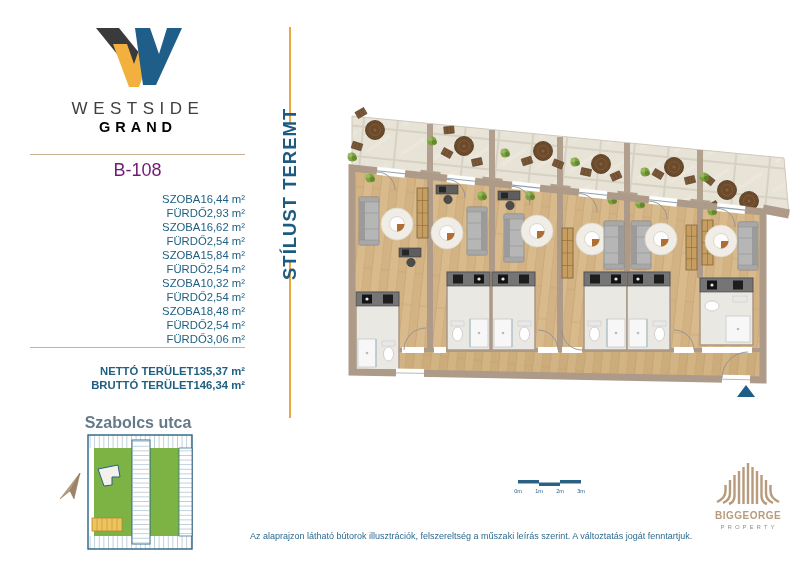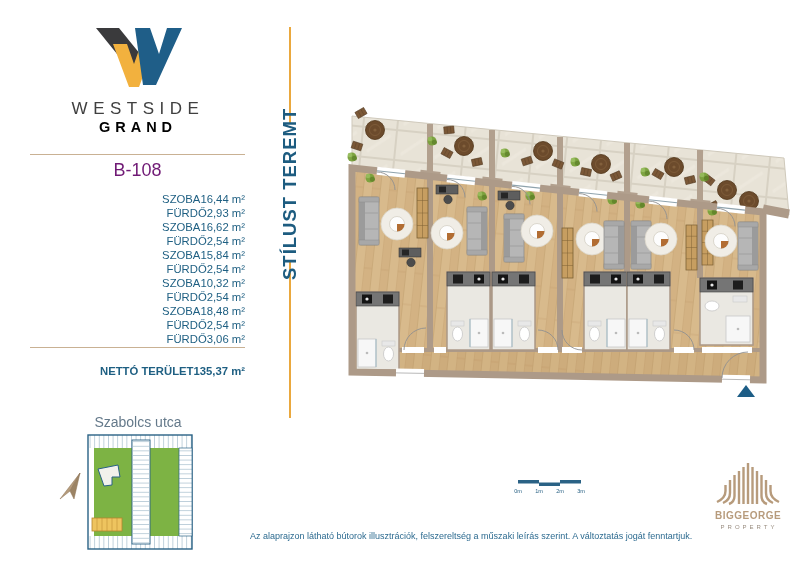--- a/index.html
+++ b/index.html
@@ -9,22 +9,22 @@
   
   #brand-top{left:40px;top:99px;width:196px;text-align:center;font-size:17px;
              letter-spacing:5.5px;color:#404040;font-weight:500;}
   #brand-bottom{left:40px;top:119px;width:196px;text-align:center;font-size:14.5px;
              letter-spacing:5px;color:#000000;font-weight:bold;}
   .tan-rule{left:30px;width:215px;height:1px;background:#c9b193;}
   #unit-id{left:30px;top:160px;width:215px;text-align:center;font-size:18px;color:#701a75;font-weight:500;}
   #area-list{left:30px;top:192px;width:215px;}
   #totals-list{left:30px;top:352px;width:215px;font-weight:bold;margin-top:12px;}
   .row{display:flex;justify-content:flex-end;line-height:14px;font-size:11.3px;color:#1e5f82;}
-  #street-label{left:40px;top:414px;width:196px;text-align:center;font-size:14px;
-                color:#64798a;font-weight:normal;}
+  #street-label{left:40px;top:414px;width:196px;text-align:center;font-size:16px;
+                color:#64798a;font-weight:bold;}
   
   .vline{left:289px;width:2px;background:#eaa83e;}
   #tagline{left:275px;top:124px;width:30px;height:140px;display:flex;align-items:center;justify-content:center;
            writing-mode:vertical-rl;transform:rotate(180deg);font-size:18.5px;font-weight:bold;
            letter-spacing:1px;color:#1d5c80;white-space:nowrap;}
   
   #disclaimer{left:250px;top:531px;width:500px;text-align:left;font-size:9px;color:#2d6b90;}
   svg text{font-family:"Liberation Sans","DejaVu Sans",sans-serif;}
 </style>
 </head>
@@ -87,20 +87,24 @@
       <span>3,06 m²</span>
     </div>
 </div>
 
 <div class="abs tan-rule" style="top:347px"></div>
 
 <div class="abs" id="totals-list">
   <div class="row">
       <span>NETTÓ TERÜLET</span>
       <span>135,37 m²</span>
+    </div>
+  <div class="row">
+      <span>BRUTTÓ TERÜLET</span>
+      <span>146,34 m²</span>
     </div>
 </div>
 
 <div class="abs" id="street-label">Szabolcs utca</div>
 <svg class="abs" style="left:58px;top:470px" width="26" height="32" viewBox="0 0 26 32">
   <polygon points="2,29 22,3 12,21" fill="#b59c7d" stroke="#8d7355" stroke-width="0.5"></polygon>
   <polygon points="22,3 12,21 16,29" fill="#9c8465" stroke="#8d7355" stroke-width="0.5"></polygon>
 </svg>
 <svg class="abs" style="left:85px;top:432px" width="110" height="120" viewBox="0 0 110 120">
   <defs>

